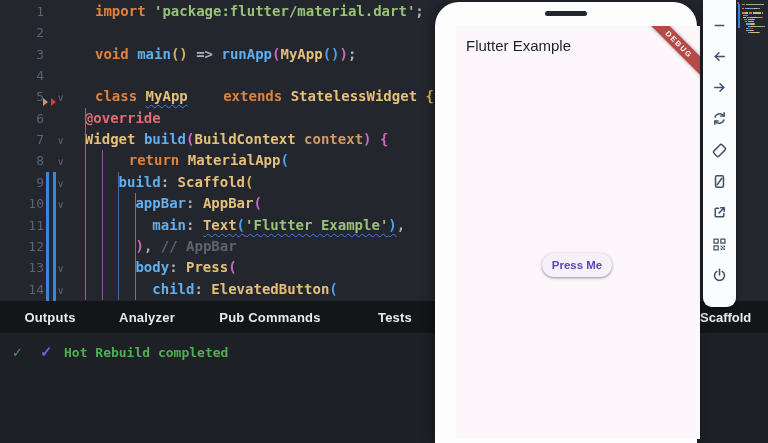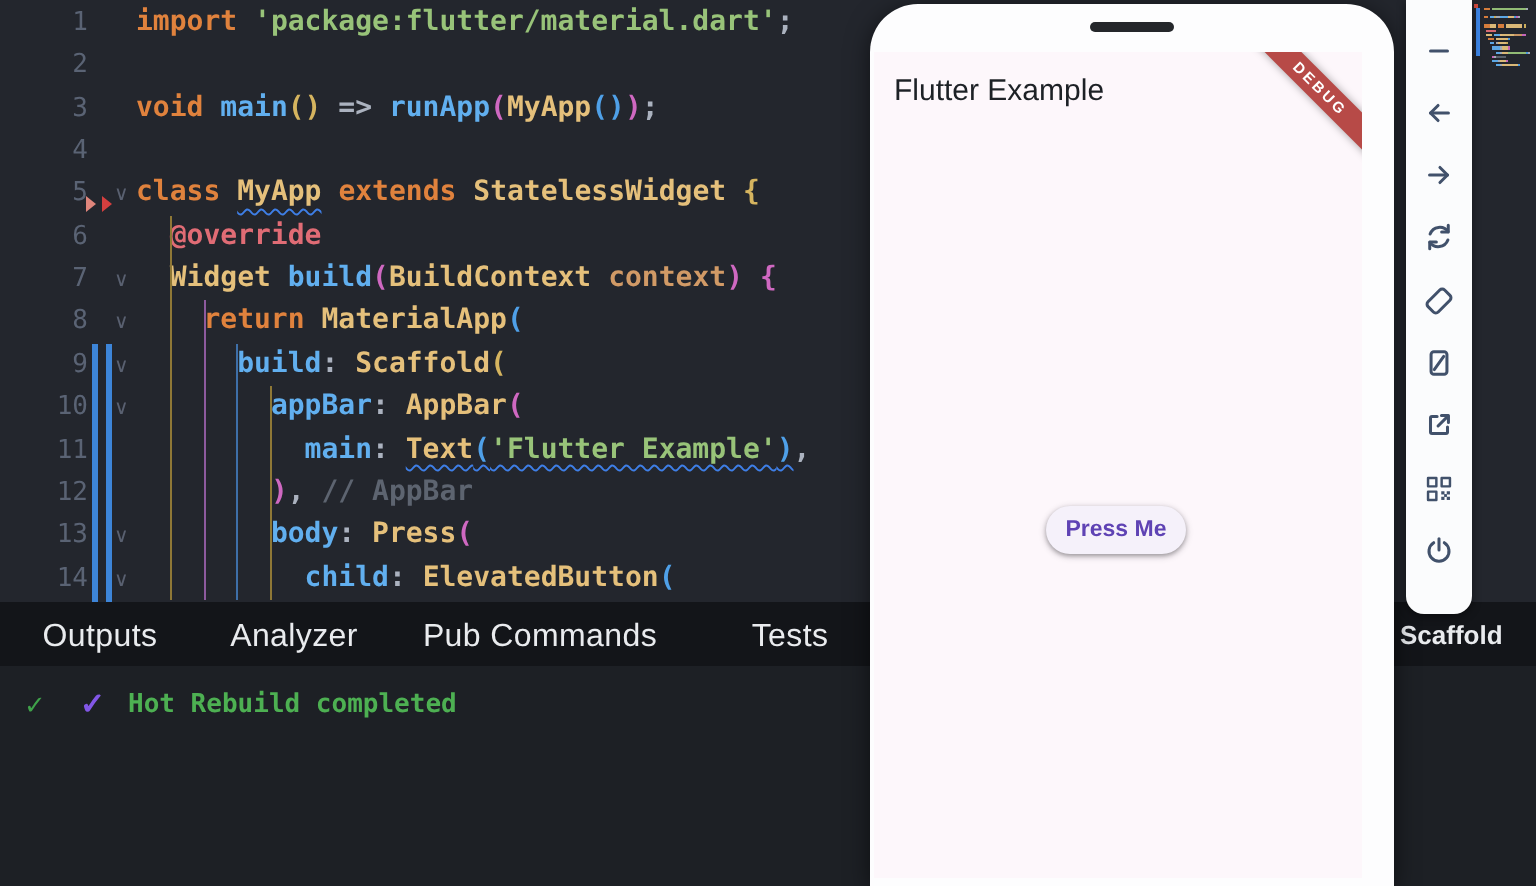--- a/index.html
+++ b/index.html
@@ -8,56 +8,56 @@
 
   
   .editor{position:absolute;left:0;top:0;width:768px;height:301px;overflow:hidden;}
   .line{position:absolute;left:0;width:768px;height:21.35px;}
   .lnum{position:absolute;left:0;top:0;width:44px;text-align:right;
         font-family:"DejaVu Sans Mono",monospace;font-size:13px;line-height:21.35px;
         color:var(--lineNum);}
   .fold{position:absolute;left:57px;top:1px;font-size:10px;line-height:21.35px;color:#596070;}
   .codeseg{position:absolute;left:68px;top:0;white-space:pre;
         font-family:"DejaVu Sans Mono",monospace;font-size:14px;font-weight:bold;line-height:21.35px;}
-  .tk-kw{color:var(--kw);} .tk-str{color:var(--str);} .tk-cls{color:var(--cls);}
+  .tk-kw{color:var(--kw);margin-left:27px;} .tk-str{color:var(--str);} .tk-cls{color:var(--cls);}
   .tk-fn{color:var(--fn);} .tk-prop{color:var(--prop);} .tk-arg{color:var(--arg);}
   .tk-ann{color:var(--ann);} .tk-cmt{color:var(--cmt);} .tk-pl{color:var(--pl);}
   .tk-b1{color:var(--b1);} .tk-b2{color:var(--b2);} .tk-b3{color:var(--b3);}
   .tk-sq{text-decoration:underline;text-decoration-style:wavy;
          text-decoration-color:var(--squiggle);text-decoration-thickness:1px;
          text-underline-offset:3px;text-decoration-skip-ink:none;}
   .guide{position:absolute;width:1px;}
   .changebar{position:absolute;width:3px;background:var(--changeBar);}
   .red-arrow{position:absolute;width:0;height:0;border-top:4px solid transparent;
          border-bottom:4px solid transparent;}
 
   
   .minimap{position:absolute;left:737px;top:0;width:31px;height:100px;}
   .mm-bar{position:absolute;left:1px;top:4px;width:2px;height:24px;background:#3e86e8;}
   .mm-dot{position:absolute;left:0;top:2px;width:2px;height:2px;background:#d44a3e;}
   .mm-row{position:absolute;height:1.4px;}
   .mm-seg{position:absolute;top:0;height:1.4px;opacity:.95;}
 
   
   .tabbar{position:absolute;left:0;top:301px;width:768px;height:32px;background:var(--tabbarBg);}
-  .tab{position:absolute;top:9px;transform:translateX(-50%);font-size:16px;font-weight:400;
+  .tab{position:absolute;top:9px;transform:translateX(-50%);font-size:13px;font-weight:700;
        color:#e9ebee;letter-spacing:.2px;}
   .tab-history{position:absolute;top:9px;left:700px;font-size:13px;font-weight:600;color:#e9ebee;}
   .output{position:absolute;left:0;top:333px;width:768px;height:110px;background:var(--outputBg);}
   .chk1{position:absolute;left:12px;top:12px;color:#3fa24a;font-size:13px;}
   .chk2{position:absolute;left:40px;top:10px;color:#8257e6;font-size:15px;font-weight:bold;}
   .msg{position:absolute;left:64px;top:12px;font-family:"DejaVu Sans Mono",monospace;
        font-size:13px;font-weight:bold;color:#4db052;}
 
   
   .phone{position:absolute;left:435px;top:2px;width:262px;height:441px;background:#fdfdfe;
          border-radius:24px 24px 0 0;box-shadow:0 2px 12px rgba(0,0,0,.55);z-index:5;}
   .speaker{position:absolute;left:50%;top:9px;transform:translateX(-50%);
          width:42px;height:4.5px;border-radius:3px;background:#25272b;}
-  .screen{position:absolute;left:2px;top:24px;width:244px;height:413px;
+  .screen{position:absolute;left:21px;top:24px;width:244px;height:413px;
          background:var(--screenBg);overflow:hidden;}
   .appbar-title{position:absolute;left:10px;top:11px;font-size:15px;color:#1d2126;}
   .ribbon{position:absolute;top:12px;right:-24px;width:90px;height:13px;
          transform:rotate(45deg);background:var(--ribbonRed);color:#fff;
          font-size:7.5px;font-weight:bold;letter-spacing:1.5px;text-align:center;
          line-height:13px;box-shadow:0 0 4px rgba(0,0,0,.35);}
   .press-btn{position:absolute;left:86px;top:227px;width:70px;height:24px;border:none;
          border-radius:13px;background:var(--buttonBg);color:var(--buttonText);
          font-family:"Liberation Sans",sans-serif;font-size:11.5px;font-weight:600;
          box-shadow:0 1px 2px rgba(0,0,0,.3),0 1px 3px 1px rgba(31,27,45,.12);cursor:pointer;}

